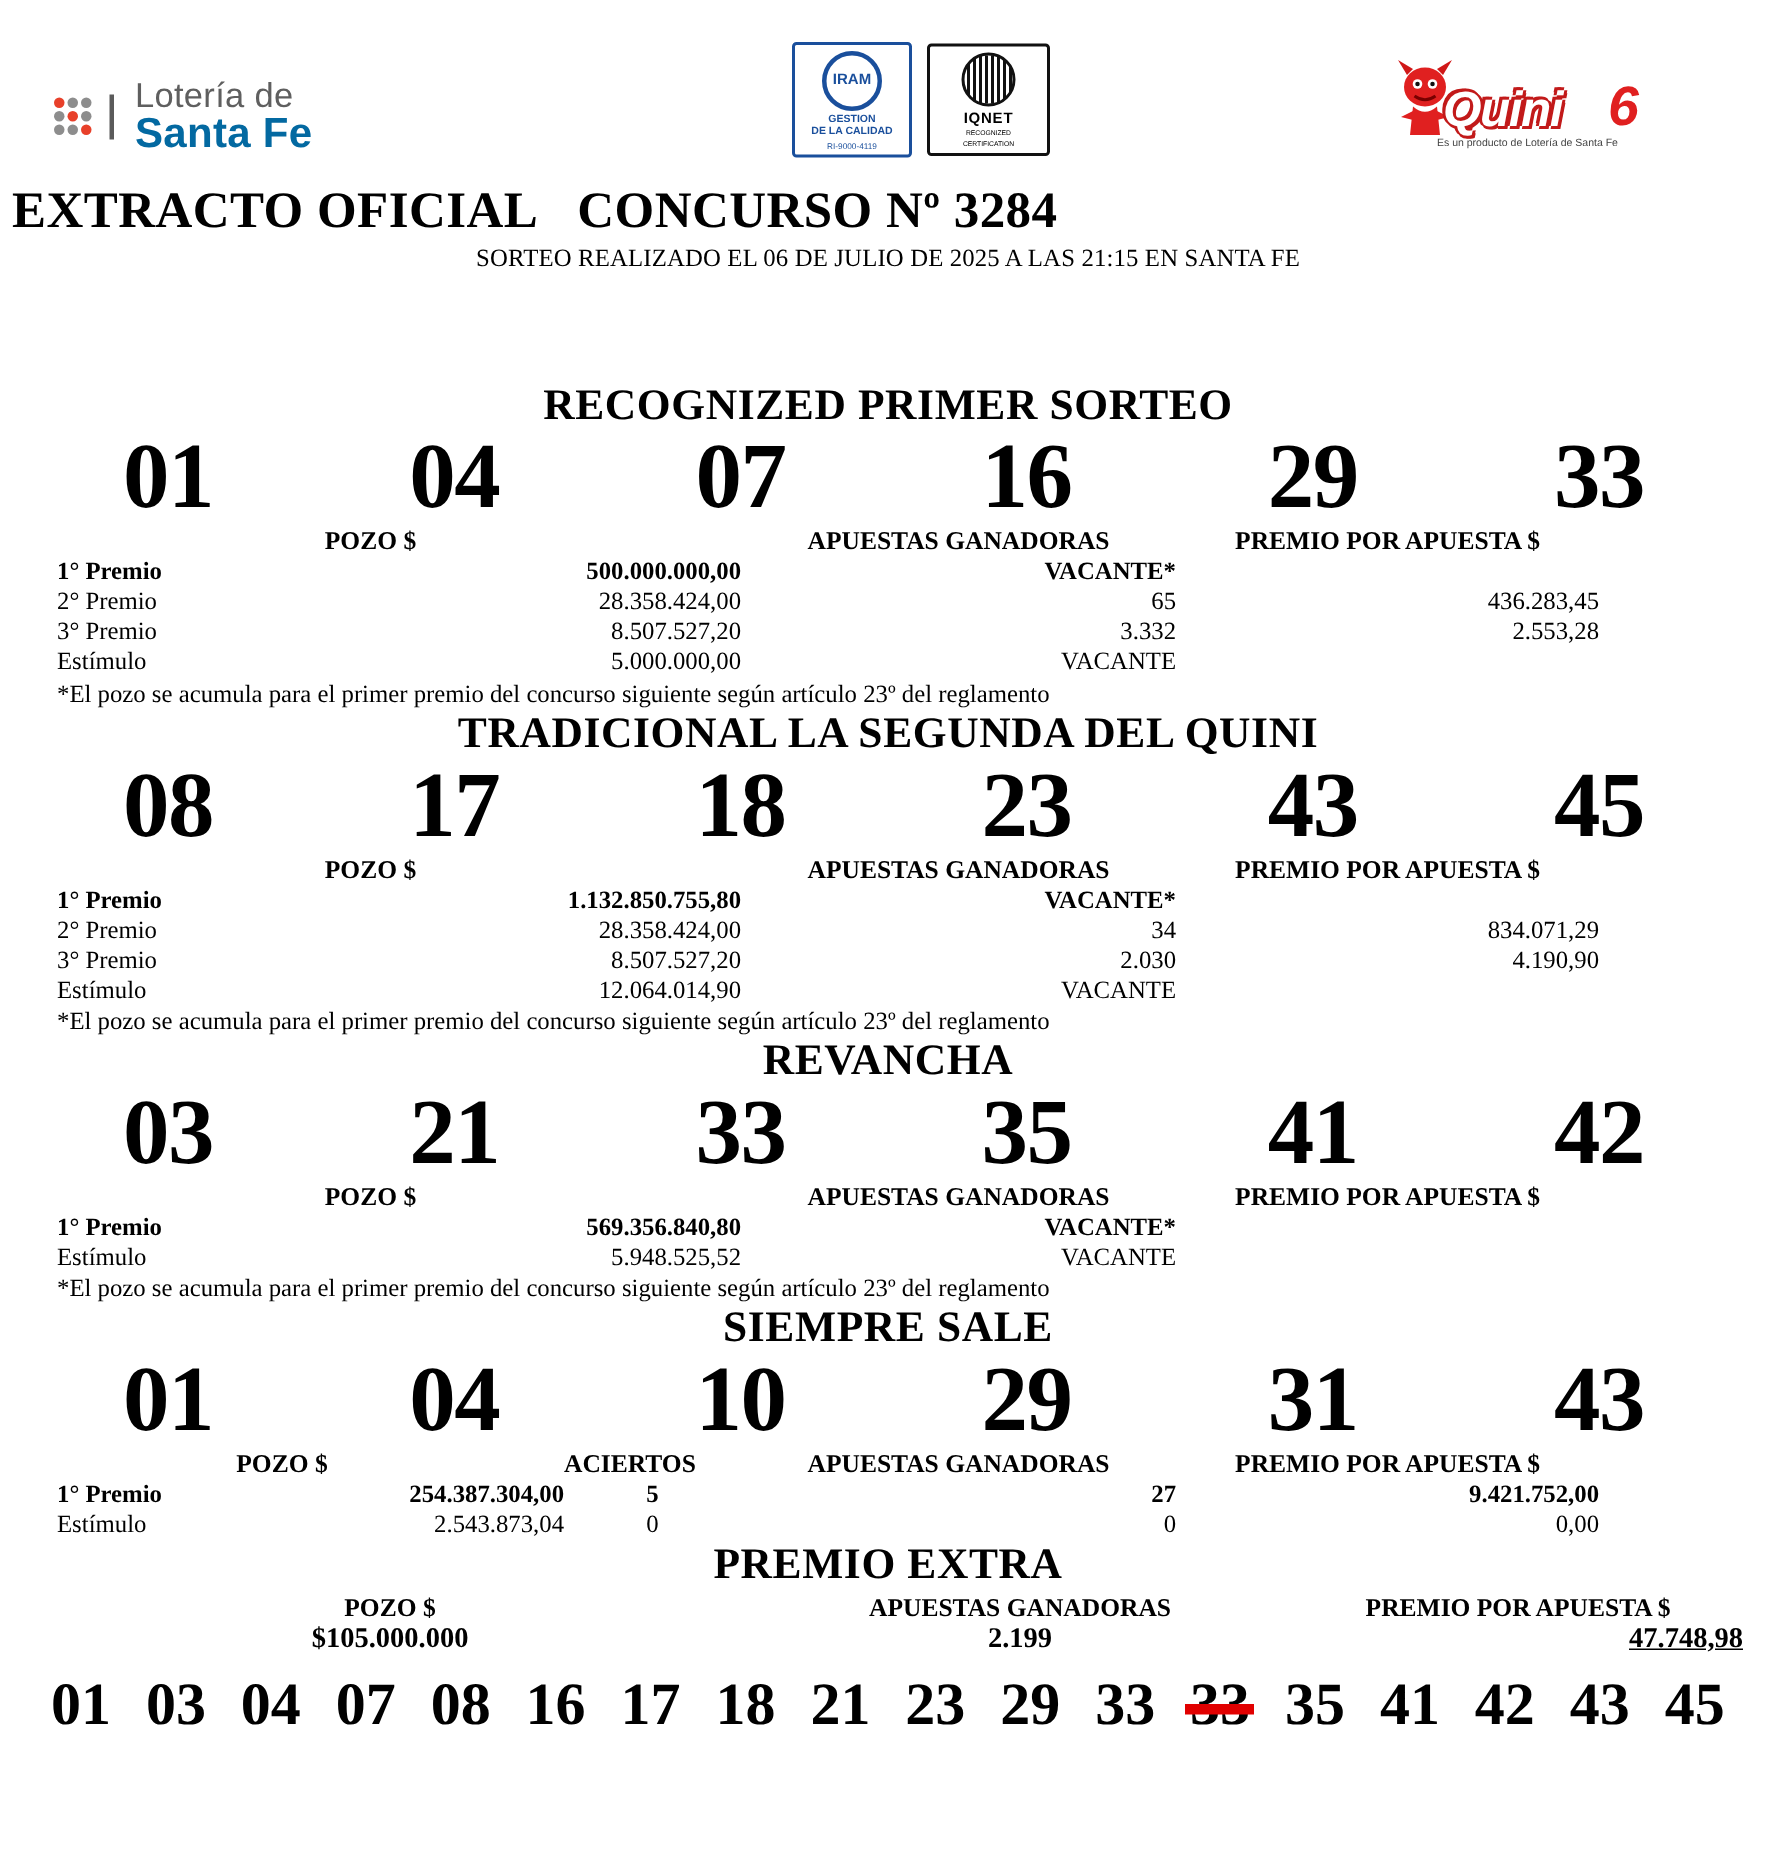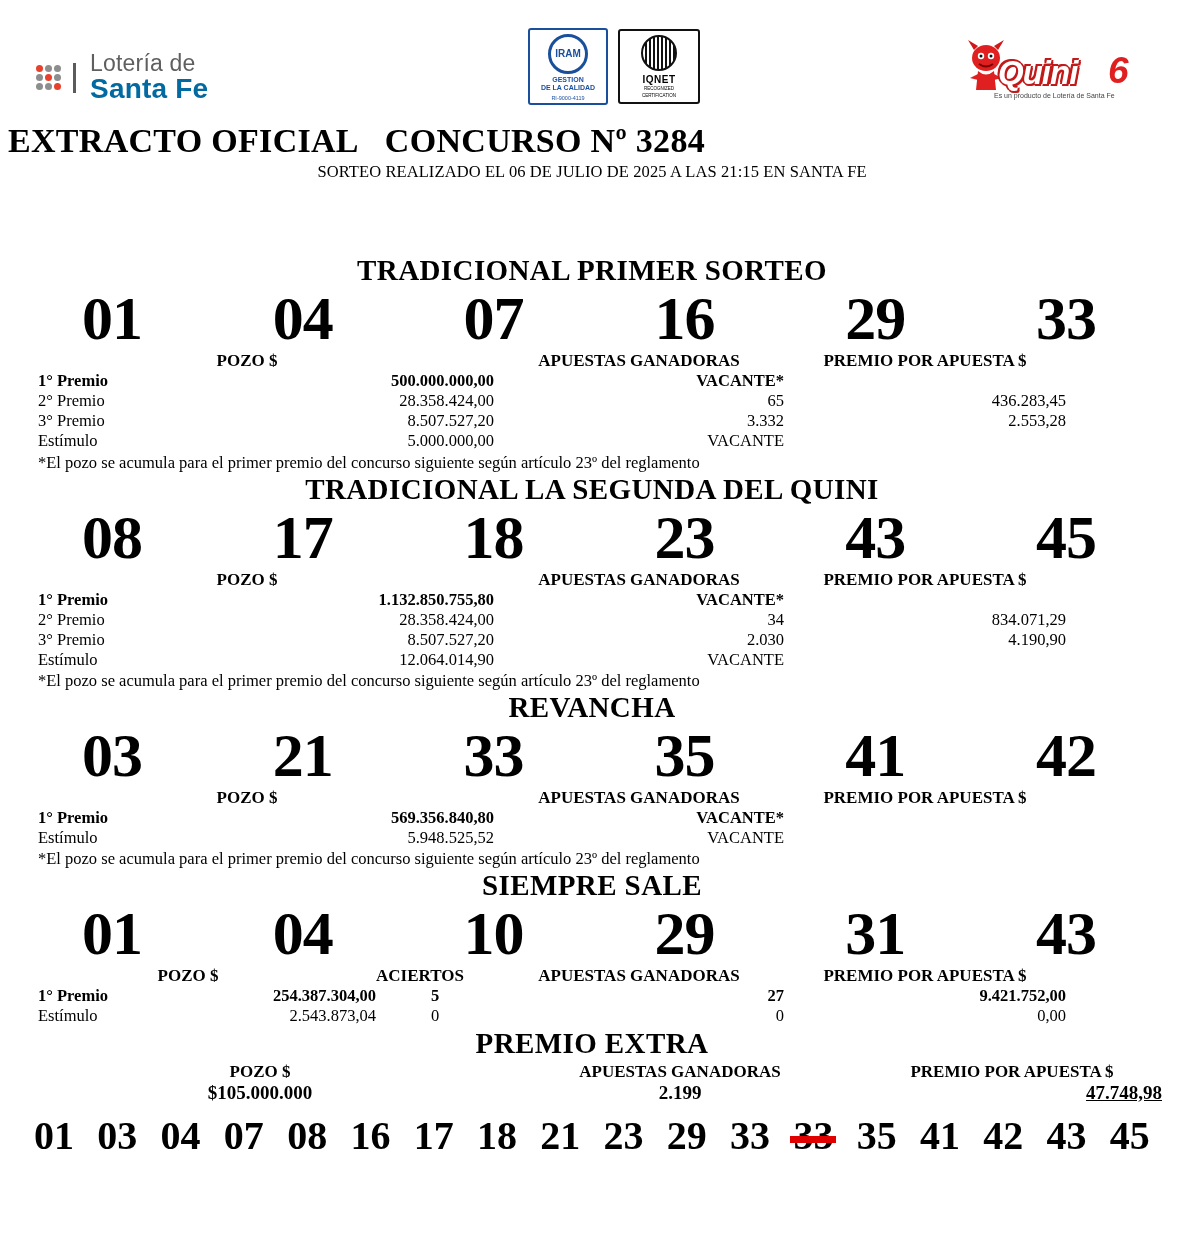--- a/index.html
+++ b/index.html
@@ -127,21 +127,21 @@
   }
   .iqnet-box .t2 {
     font-family: "Liberation Sans", sans-serif;
     font-size: 4.5px;
     line-height: 1.3;
     margin-top: 1px;
   }
 
   .logo-quini {
     position: absolute;
-    left: 956px;
+    left: 920px;
     top: 30px;
     width: 190px;
     height: 80px;
   }
   .quini-word {
     position: absolute;
     left: 42px; top: 24px;
     font-family: "Liberation Sans", sans-serif;
     font-size: 33px;
     font-weight: bold;
@@ -342,21 +342,21 @@
 </div>
 
 <div class="doc-title">
   <span>EXTRACTO OFICIAL</span><span class="sp"></span><span>CONCURSO Nº 3284</span>
 </div>
 <div class="doc-sub">SORTEO REALIZADO EL  06 DE JULIO DE 2025  A LAS  21:15 EN SANTA FE</div>
 
 <div style="height:72px"></div>
 
 <div class="section">
-  <div class="section-title">TRADICIONAL PRIMER SORTEO</div>
+  <div class="section-title">RECOGNIZED PRIMER SORTEO</div>
   <div class="balls">
     <span>01</span>
     <span>04</span>
     <span>07</span>
     <span>16</span>
     <span>29</span>
     <span>33</span>
   </div>
   <div class="col-heads">
     <div class="head-pozo">POZO $</div>

